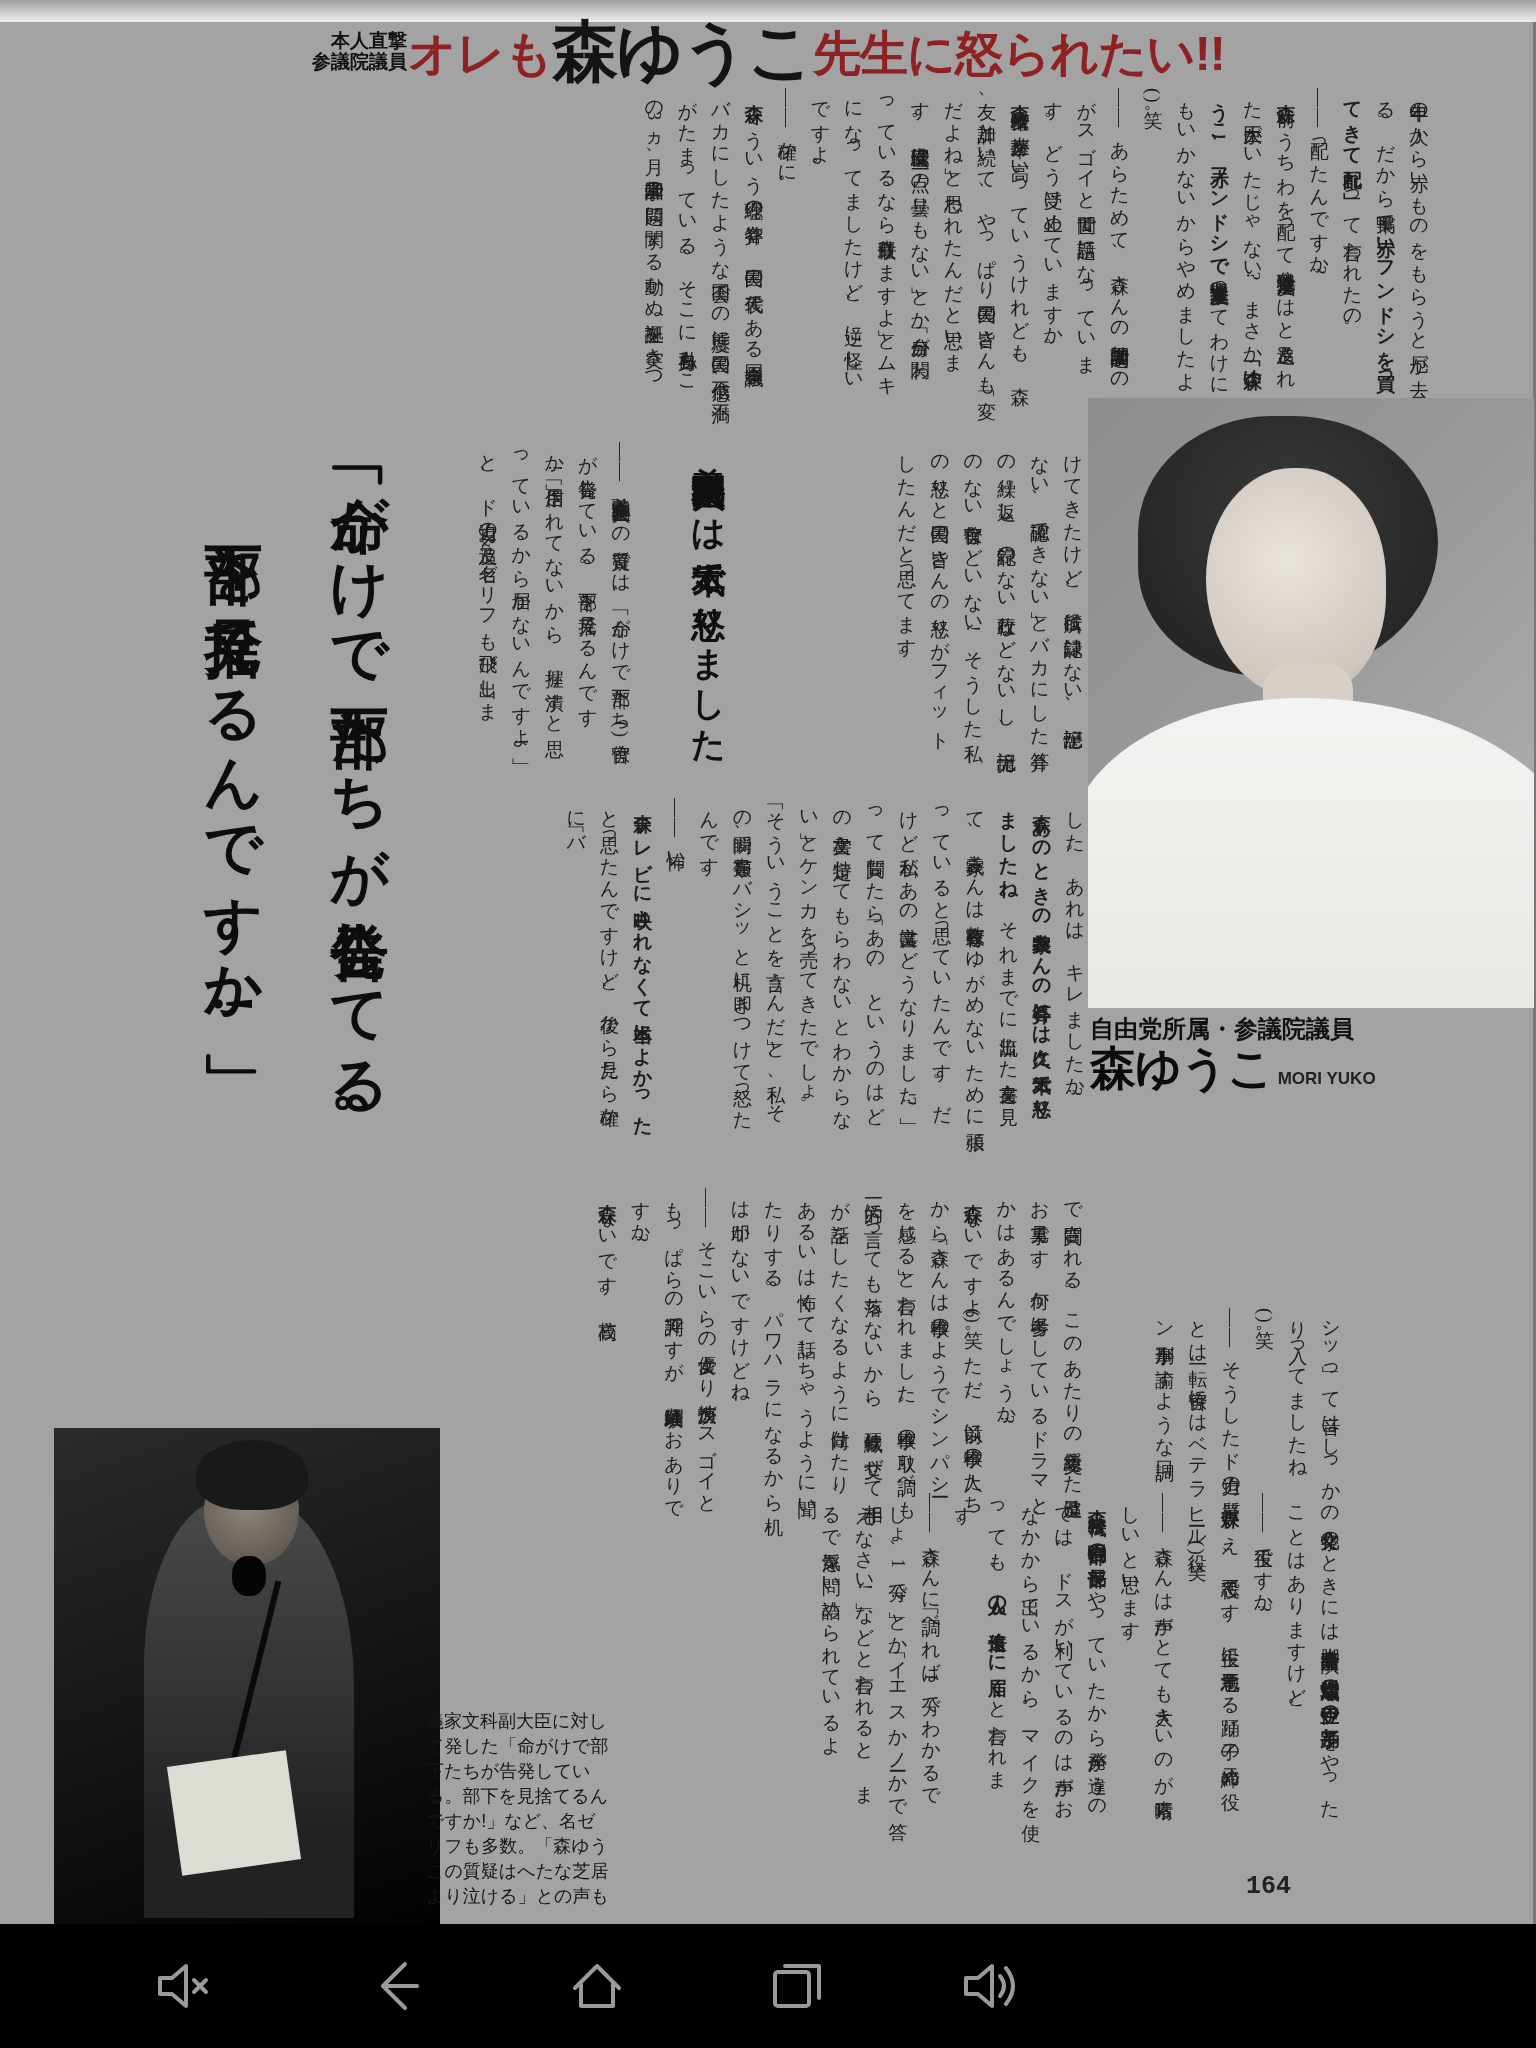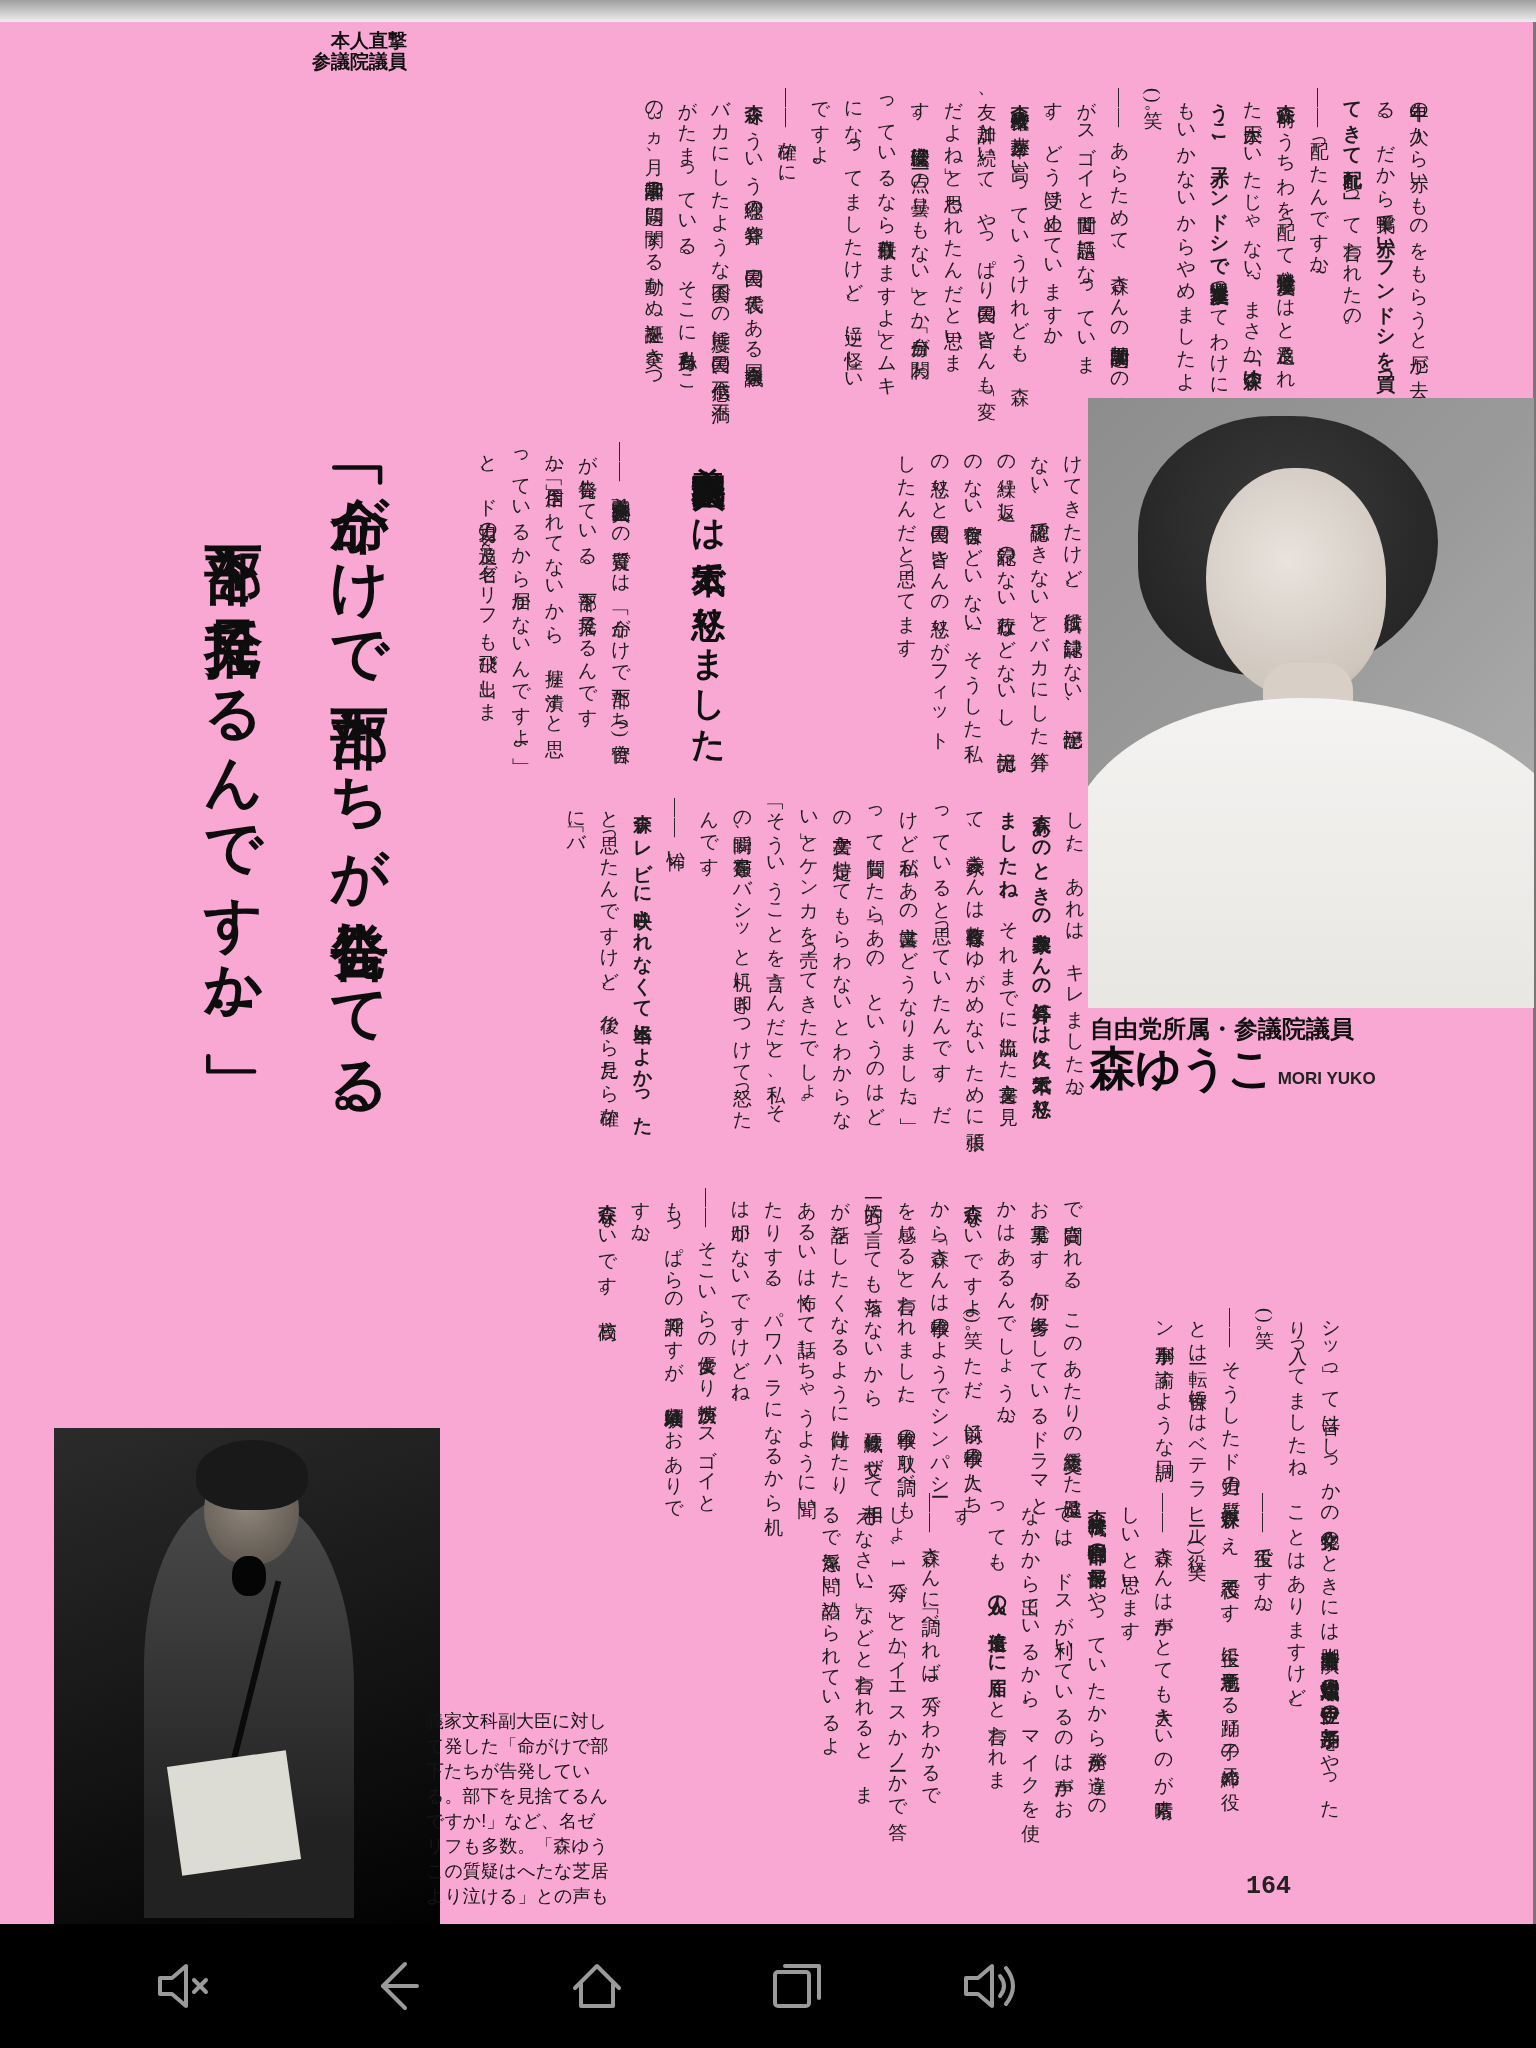--- a/index.html
+++ b/index.html
@@ -1,16 +1,16 @@
 <!DOCTYPE html>
 <html><head>
 <meta charset="utf-8">
 <style>
   html,body{margin:0;padding:0;background:#000;}
-  #canvas{position:relative;width:1536px;height:2048px;background:#f9a8d4;overflow:hidden;
+  #canvas{position:relative;width:1536px;height:2048px;background:#a3a3a3;overflow:hidden;
           font-family:"Liberation Serif","DejaVu Serif",serif;color:#1c1c1c;}
   
   .top-strip{position:absolute;left:0;top:0;width:1536px;height:22px;
              background:linear-gradient(#9f9f9f,#eeeeee);}
   .page-edge{position:absolute;right:0;top:22px;width:3px;height:1902px;background:#777;}
   
   .kicker{position:absolute;left:287px;top:30px;width:120px;text-align:right;
           font-family:"Liberation Sans","DejaVu Sans",sans-serif;font-weight:700;
           font-size:19px;line-height:21px;color:#111;}
   .title-row{position:absolute;left:408px;top:18px;width:1000px;height:66px;
@@ -71,20 +71,25 @@
 <body>
 
 <div id="canvas">
 
   <div class="top-strip"></div>
   <div class="page-edge"></div>
 
   <div class="kicker">
     <span>本人直撃</span><br>
     <span>参議院議員</span>
+  </div>
+  <div class="title-row">
+    <span class="t-red">オレも</span>
+    <span class="t-name">森ゆうこ</span>
+    <span class="t-red">先生に怒られたい!!</span>
   </div>
 
   <div class="vtext" style="left:118px;top:88px;width:1318px;height:304px">申年の人から赤いものをもらうと厄が去る。だから巣鴨で<b>赤いフンドシを買ってきて配れ」</b>って言われたの。<br>――配ったんですか?<br><b>森</b> 前にうちわを配って公職選挙法違反ではと追及された大臣がいたじゃない? まさか<b>「森ゆうこ、赤フンドシで選挙違反」</b>ってわけにもいかないからやめましたよ(笑)。<br>――あらためて、森さんの加計学園問題での追及がスゴイと世間で話題になっています。どう受け止めていますか。<br><b>森</b> 安倍政権の支持率が高いっていうけれども、森友、加計と続いて、やっぱり国民の皆さんも「変だよね」と思われたんだと思います。安倍総理は「一点の曇りもない」とか「自分が関わっているなら責任取りますよ」とムキになってましたけど、逆に怪しいですよ。<br>――確かに。<br><b>森</b> そういう総理の答弁や、国民の代表である国会議員をバカにしたような国会での態度に国民の不信感、不満がたまっている。そこに私自身もこの3ヵ月、加計学園の問題に関する動かぬ証拠を突きつ</div>
 
   <div class="vtext" style="left:726px;top:442px;width:364px;height:306px">けてきたけど、役所は「記録はない、記憶がない、確認できない」とバカにした答弁の繰り返し。記録のない行政などないし、記憶力のない官僚などいない! そうした私の怒りと国民の皆さんの怒りがフィットしたんだと思ってます。</div>
   <div class="subhead" style="left:640px;top:440px;width:90px;height:322px">義家文科副大臣には本気で怒りました</div>
   <div class="vtext" style="left:388px;top:442px;width:250px;height:306px">――義家弘介文科副大臣との質疑では、「命がけで部下たち(官僚)が告発している。部下を見捨てるんですか!」「信用されてないから、握り潰すと思っているから届かないんですよ!」と、ド迫力の追及&amp;名ゼリフも飛び出しま</div>
 
   <div class="headline" style="left:284px;top:448px;width:106px;height:1015px">「命がけで部下たちが告発してる。</div>
   <div class="headline" style="left:158px;top:498px;width:106px;height:840px">部下を見捨てるんですか!」</div>

